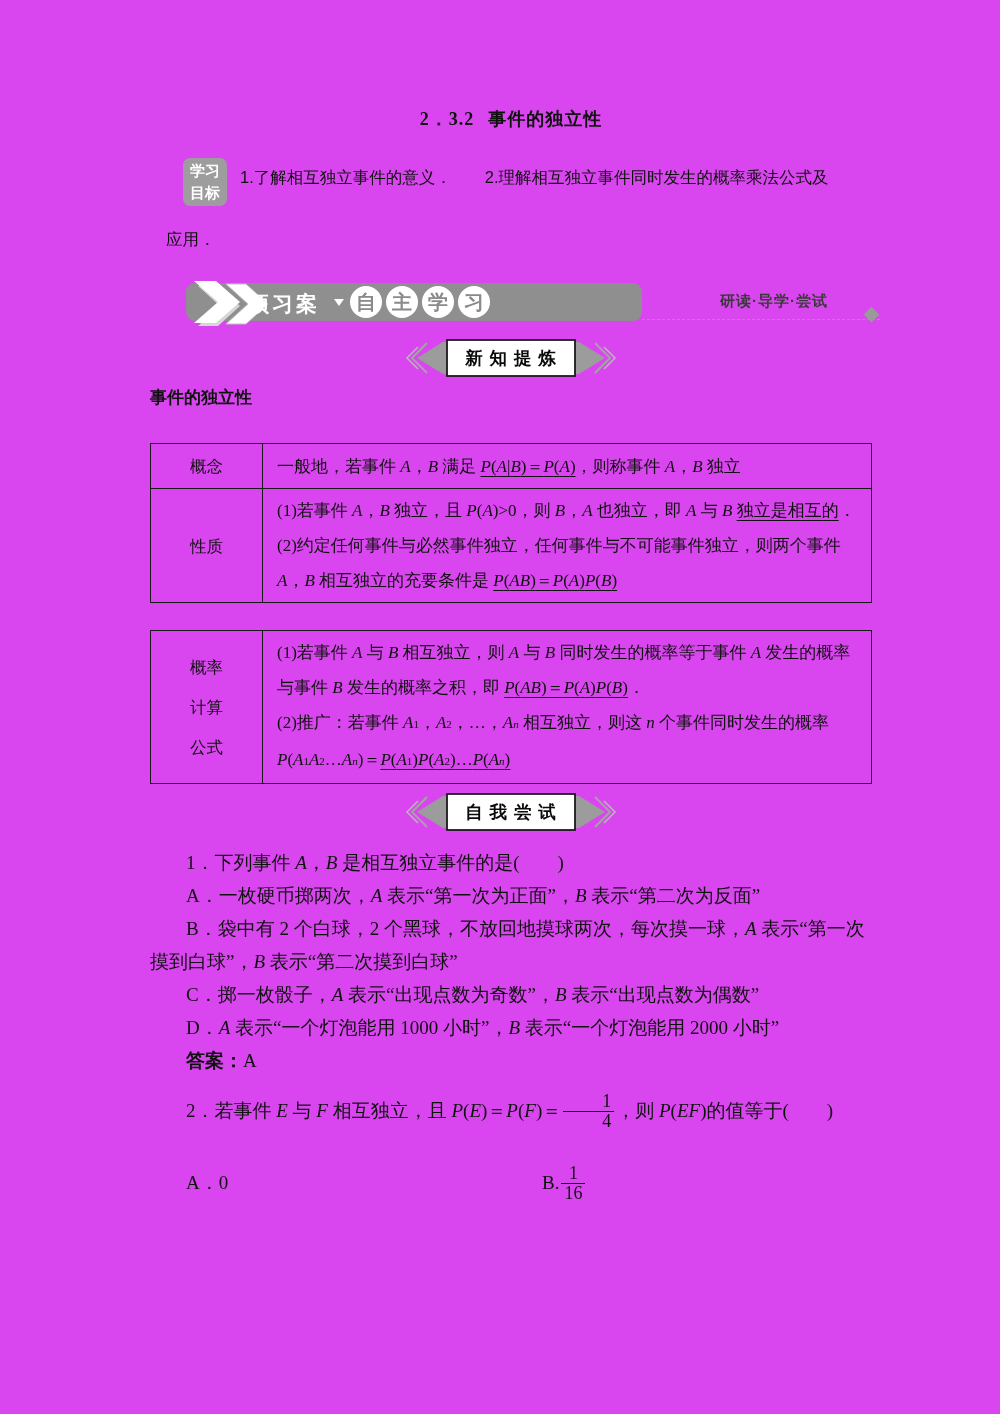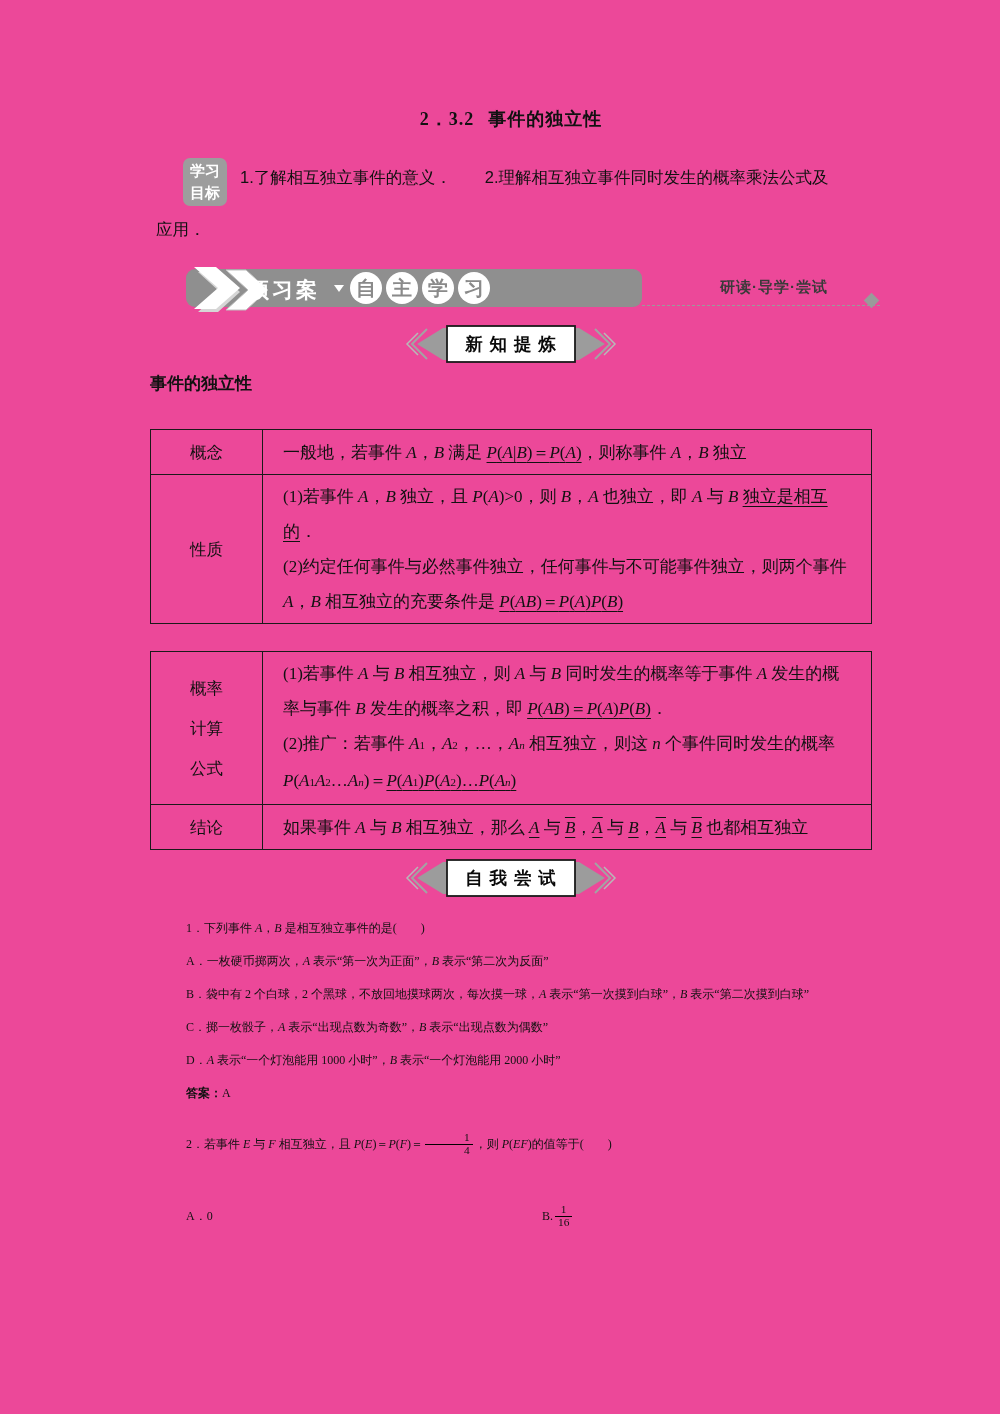--- a/index.html
+++ b/index.html
@@ -1,30 +1,30 @@
 <!DOCTYPE html>
 <html><head>
 <meta charset="utf-8">
 <style>
   html,body{margin:0;padding:0;background:#e8e8e8;}
-  .page{position:relative;width:1000px;height:1414px;margin:0 auto;background:#ec4899;
+  .page{position:relative;width:1000px;height:1414px;margin:0 auto;background:#d946ef;
         font-family:"Liberation Serif","DejaVu Serif",serif;color:#111;overflow:hidden;}
   .content{position:absolute;left:150px;top:0;width:722px;}
 
   
   .title{margin-top:106px;text-align:center;font-size:18px;line-height:26px;}
   .title .tnum{font-family:"Liberation Serif",serif;font-weight:bold;letter-spacing:1px;}
   .title .ttext{font-family:"Liberation Sans","DejaVu Sans",sans-serif;font-weight:bold;margin-left:14px;letter-spacing:1px;}
 
   
   .objectives{position:relative;margin-top:22px;font-family:"Liberation Sans","DejaVu Sans",sans-serif;font-size:16.5px;}
   .goal-badge{position:absolute;left:33px;top:4px;width:44px;height:48px;background:#9d9d9d;border-radius:7px;
               color:#fff;font-weight:bold;font-size:15px;line-height:22px;text-align:center;white-space:pre-line;padding-top:2px;box-sizing:border-box;}
   .obj-p1{margin:0;padding-left:90px;line-height:46px;}
-  .obj-p2{margin:6px;line-height:46px;}
+  .obj-p2{margin:16px;line-height:46px;}
   .obj-p3{margin:0;line-height:46px;text-indent:36px;}
 
   
   .pv-banner{position:relative;margin-top:12px;height:52px;width:735px;}
   .pv-bar{position:absolute;left:36px;top:5px;width:456px;height:38px;background:#8f8f8f;border-radius:9px;}
   .pv-chevrons{position:absolute;left:38px;top:0px;}
   .pv-title{position:absolute;left:98px;top:12px;color:#ffffff;font-family:"Liberation Sans",sans-serif;
             font-weight:bold;font-size:21px;letter-spacing:3px;}
   .pv-sep{position:absolute;left:184px;top:21px;width:0;height:0;border-left:5px solid transparent;
           border-right:5px solid transparent;border-top:7px solid #ffffff;}
@@ -42,27 +42,27 @@
   .hex-label{position:absolute;left:46px;top:0;width:128px;height:40px;text-align:center;line-height:40px;
              font-family:"Liberation Sans",sans-serif;font-weight:bold;font-size:17.5px;letter-spacing:1px;color:#0a0a0a;}
 
   .section-heading{margin-top:8px;font-family:"Liberation Sans",sans-serif;font-weight:bold;font-size:17px;}
 
   
   table.kt{width:722px;border-collapse:collapse;font-size:17px;table-layout:fixed;}
   table.kt td{border:1.6px solid #1a1a1a;vertical-align:middle;}
   td.lab{width:107px;text-align:center;font-family:"Liberation Sans","DejaVu Sans",sans-serif;
          font-size:16.5px;white-space:pre-line;line-height:40px;padding:2px;}
-  td.con{padding:4px 20px;line-height:35px;}
+  td.con{padding:4px 14px;line-height:35px;}
   td.con p{margin:0;}
   .t1{margin-top:34px;}
   .t2{margin-top:27px;}
 
   
-  .quiz{margin-top:14px;font-size:12px;}
+  .quiz{margin-top:14px;font-size:19px;}
   .quiz p{margin:0;line-height:33px;text-indent:36px;}
   .q2stem{margin-top:10px !important;line-height:48px !important;}
   .q2opts{display:flex;margin-top:28px;line-height:40px;}
   .q2opts .opt-a{padding-left:36px;width:392px;box-sizing:border-box;}
 
   
   .ri{font-style:italic;font-family:"Liberation Serif",serif;}
   .ru{text-decoration-line:underline;text-decoration-thickness:1px;text-underline-offset:4px;}
   .ro{text-decoration-line:overline;text-decoration-thickness:1px;}
   .ru.ro{text-decoration-line:underline overline;}
@@ -143,24 +143,20 @@
       <tbody>
           <tr>
         <td class="lab">概率
 计算
 公式</td>
         <td class="con">
           <p>(1)若事件 <span class="ri">A</span> 与 <span class="ri">B</span> 相互独立，则 <span class="ri">A</span> 与 <span class="ri">B</span> 同时发生的概率等于事件 <span class="ri">A</span> 发生的概率与事件 <span class="ri">B</span> 发生的概率之积，即 <span class="ri ru">P</span><span class="ru">(</span><span class="ri ru">AB</span><span class="ru">)＝</span><span class="ri ru">P</span><span class="ru">(</span><span class="ri ru">A</span><span class="ru">)</span><span class="ri ru">P</span><span class="ru">(</span><span class="ri ru">B</span><span class="ru">)</span>．</p>
           <p>(2)推广：若事件 <span class="ri">A</span><span class="rb">1</span>，<span class="ri">A</span><span class="rb">2</span>，…，<span class="ri">A</span><span class="ri rb">n</span> 相互独立，则这 <span class="ri">n</span> 个事件同时发生的概率 <span class="ri">P</span>(<span class="ri">A</span><span class="rb">1</span><span class="ri">A</span><span class="rb">2</span>…<span class="ri">A</span><span class="ri rb">n</span>)＝<span class="ri ru">P</span><span class="ru">(</span><span class="ri ru">A</span><span class="rb ru">1</span><span class="ru">)</span><span class="ri ru">P</span><span class="ru">(</span><span class="ri ru">A</span><span class="rb ru">2</span><span class="ru">)</span><span class="ru">…</span><span class="ri ru">P</span><span class="ru">(</span><span class="ri ru">A</span><span class="ri rb ru">n</span><span class="ru">)</span></p>
         </td>
       </tr>
-      <tr>
-        <td class="lab">结论</td>
-        <td class="con">如果事件 <span class="ri">A</span> 与 <span class="ri">B</span> 相互独立，那么 <span class="ri ru">A</span> 与 <span class="ri ru ro">B</span>，<span class="ri ru ro">A</span> 与 <span class="ri ru">B</span>，<span class="ri ru ro">A</span> 与 <span class="ri ru ro">B</span> 也都相互独立</td>
-      </tr>
     </tbody>
       </table>
 
     <div class="hex-banner">
       <svg width="220" height="40" viewBox="0 0 220 40">
         <path d="M26 5 L11 20 L26 35" fill="none" stroke="#a3a3a3" stroke-width="2"></path>
         <path d="M17 9 L6 20 L17 31" fill="none" stroke="#b8b8b8" stroke-width="1.5"></path>
         <path d="M194 5 L209 20 L194 35" fill="none" stroke="#a3a3a3" stroke-width="2"></path>
         <path d="M203 9 L214 20 L203 31" fill="none" stroke="#b8b8b8" stroke-width="1.5"></path>
         <polygon points="16,20 42,4 178,4 204,20 178,36 42,36" fill="#9c9c9c"></polygon>

